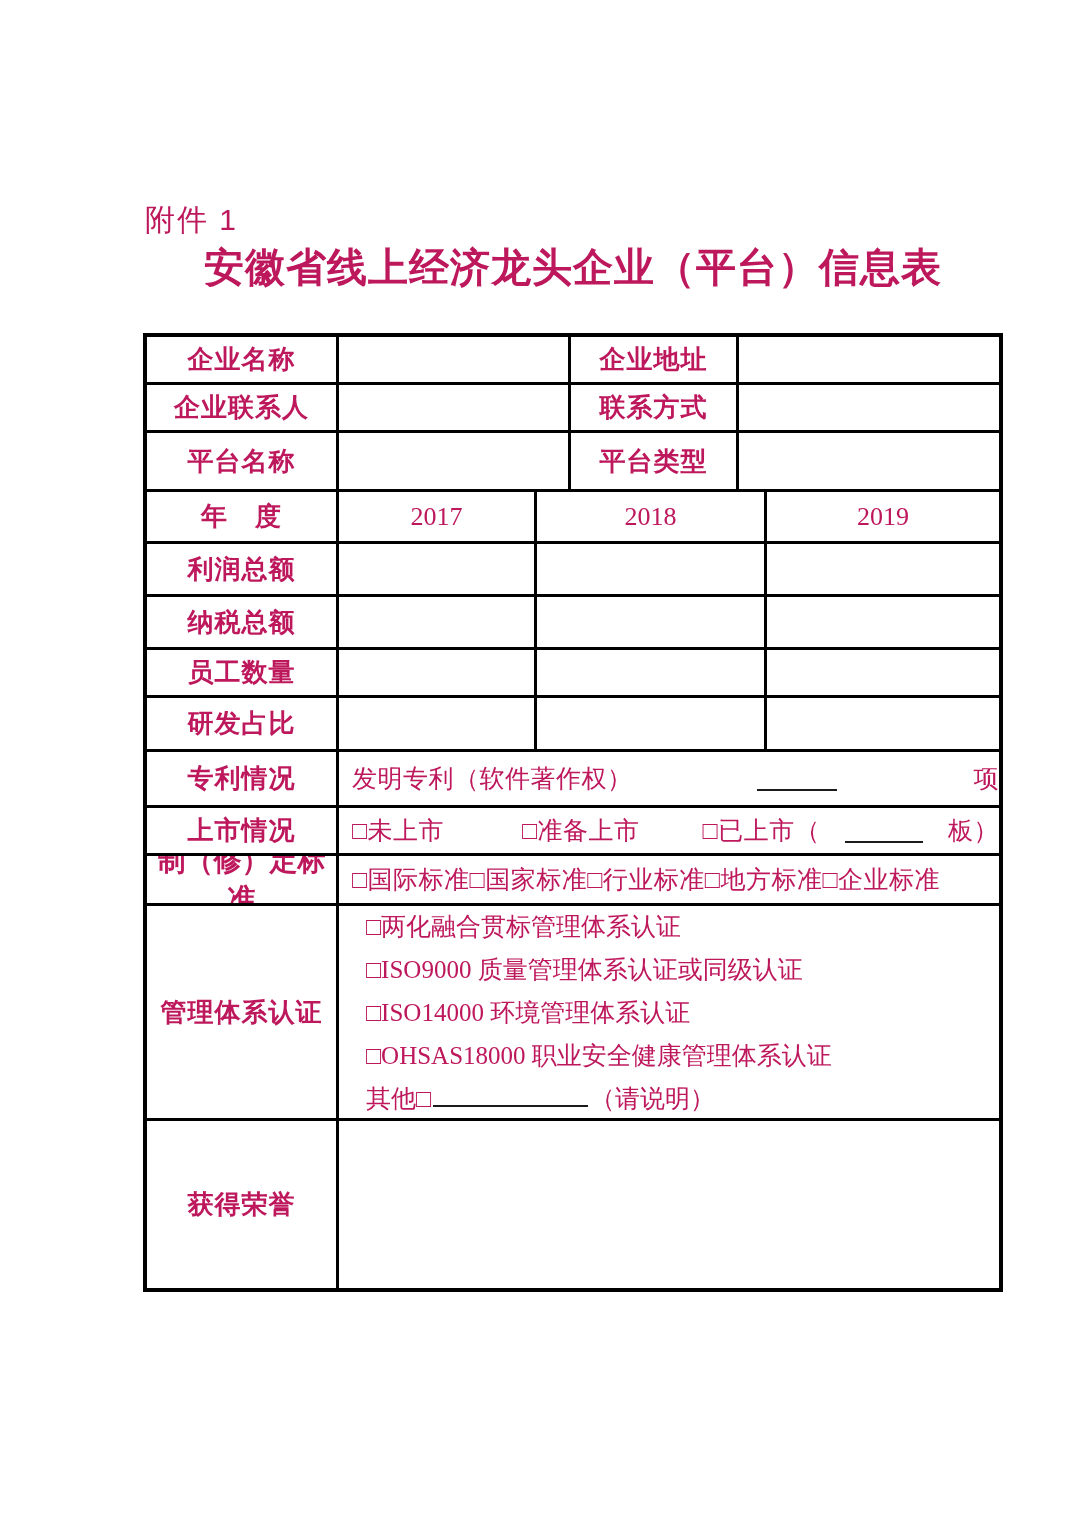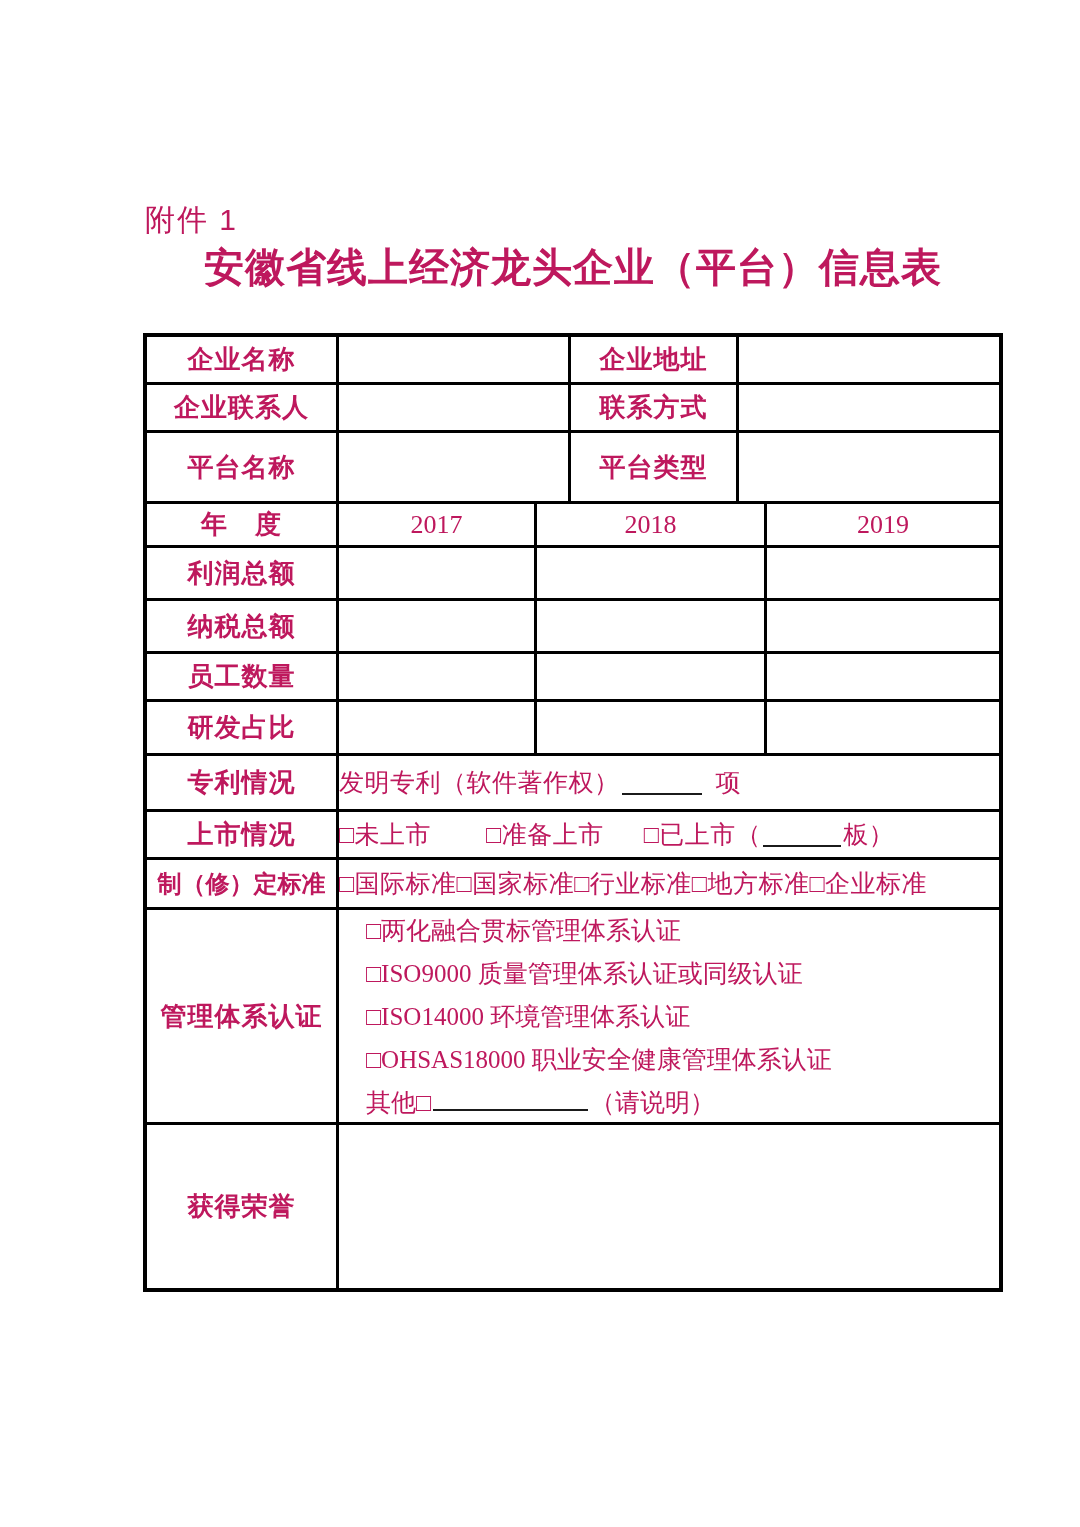--- a/index.html
+++ b/index.html
@@ -28,42 +28,42 @@
     box-sizing:border-box;
     border:4px solid #000;
     display:flex;flex-direction:column;
     background:#fff;
   }
   .row{display:flex;flex-direction:row;border-bottom:3px solid #000;box-sizing:border-box;flex:0 0 auto;}
   .row.last{border-bottom:none;flex:1 1 auto;}
   .c{box-sizing:border-box;border-right:3px solid #000;display:flex;align-items:center;overflow:hidden;}
   .c.end{border-right:none;}
   .lbl{justify-content:center;font-weight:bold;font-size:26px;text-align:center;letter-spacing:1px;}
-  .lbl.tight{letter-spacing:0;font-size:24px;padding:0 1px;}
+  .lbl.tight{letter-spacing:0;font-size:28px;padding:0 1px;}
   .val{justify-content:flex-start;padding-left:12px;font-size:25px;}
   .center{justify-content:center;font-size:26px;}
-  .content{justify-content:flex-start;font-size:25px;letter-spacing:0.5px;white-space:nowrap;}
+  .content{justify-content:space-between;padding-left:13px;font-size:25px;letter-spacing:0.5px;white-space:nowrap;}
   .blank-line{display:inline-block;border-bottom:2px solid #1b1b1b;height:22px;}
   .bl-80{width:80px;margin:0 2px;}
   .bl-78{width:78px;margin:0 2px;}
   .bl-155{width:155px;margin:0 2px;}
   .gap-55{margin-right:55px;}
   .gap-40{margin-right:40px;}
   .pad-14{margin-right:14px;}
   .cert-cell{flex-direction:column;align-items:flex-start;justify-content:center;padding-left:27px;font-size:25px;line-height:43px;white-space:nowrap;}
   .cert-line{display:block;}
   
   .w-label{flex:0 0 192px;}
   .w-info-val{flex:0 0 232px;}
   .w-info-lbl2{flex:0 0 168px;}
   .w-year1{flex:0 0 198px;}
   .w-year2{flex:0 0 230px;}
   .w-rest{flex:1 1 auto;}
   
-  .h52{height:48px;} .h55{height:71px;} .h48{height:44px;} .h56{height:56px;}
+  .h52{height:48px;} .h55{height:59px;} .h48{height:52px;} .h56{height:56px;}
   .h53{height:53px;} .h51{height:54px;} .h50{height:50px;} .h215{height:215px;}
 </style>
 </head>
 <body>
 
 <div class="page">
 
   <div class="attachment">附件 1</div>
 
   <div class="doc-title">安徽省线上经济龙头企业（平台）信息表</div>

